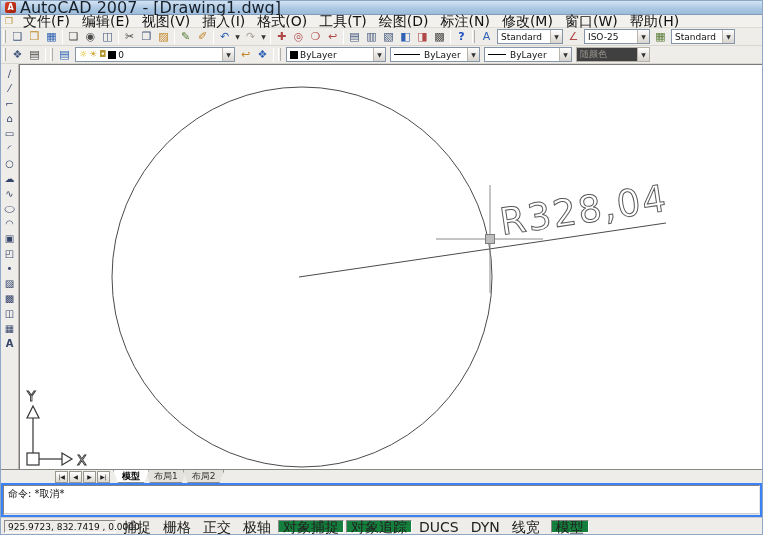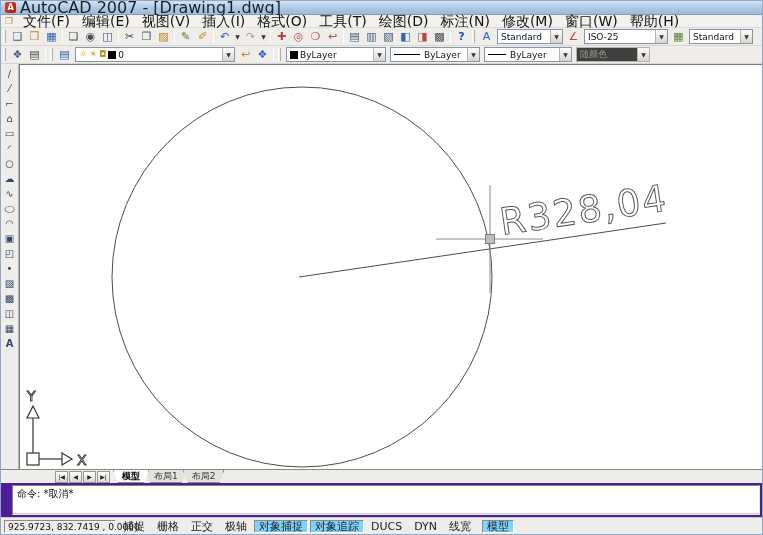--- a/index.html
+++ b/index.html
@@ -45,30 +45,30 @@
   .canvas { flex:1; background:#fff; border-top:1px solid #7a7a7a; border-left:1px solid #7a7a7a; position:relative; overflow:hidden; }
   .canvas svg { position:absolute; left:0; top:0; }
 
   
   .tabbar { height:14px; background:#eeede9; display:flex; align-items:flex-start; border-top:1px solid #868686; flex:0 0 auto; padding-left:54px; }
   .nav { width:13px; height:12px; margin-top:1px; border:1px solid #9a978f; background:linear-gradient(#fff,#dcd9d2); font-size:6px; line-height:10px; text-align:center; color:#222; margin-right:1px; }
   .tab { height:13px; padding:0 8px; font-size:9px; line-height:13px; background:#e4e2dc; border:1px solid #8f8c84; border-top:none; clip-path:polygon(0 0,100% 0,calc(100% - 5px) 100%,5px 100%); margin-left:-4px; color:#333; }
   .tab.active { background:#fff; font-weight:bold; z-index:2; position:relative; color:#000; }
 
   
-  .cmd { height:34px; background:#4c1d95; padding:2px 2px 2px 11px; flex:0 0 auto; }
+  .cmd { height:34px; background:#3b82f6; padding:2px 2px 2px 2px; flex:0 0 auto; }
   .cmd-box { height:100%; background:#fff; border:1px solid #828282; border-right-color:#e6e6e6; border-bottom-color:#e6e6e6; display:flex; flex-direction:column; }
   .cmd-line { flex:1; font-size:10px; padding:1px 4px; white-space:nowrap; }
   .cmd-line.hist { border-bottom:1px solid #cfcfcf; }
 
   
   .statusbar { height:17px; background:#eeede9; border-top:1px solid #cfccc5; display:flex; align-items:center; padding:0 3px; gap:2px; flex:0 0 auto; }
   .coords { width:112px; height:13px; font-size:9px; line-height:12px; padding:0 3px; border:1px solid; border-color:#8a8a8a #fff #fff #8a8a8a; background:#eeede9; white-space:nowrap; }
-  .sbtn { height:13px; font-size:11px; line-height:12px; padding:0 4px; color:#222; white-space:nowrap; border:1px solid transparent; }
-  .sbtn.on { border-color:#8a8a8a #fff #fff #8a8a8a; background:#7dd3fc; }
+  .sbtn { height:13px; font-size:14px; line-height:12px; padding:0 4px; color:#222; white-space:nowrap; border:1px solid transparent; }
+  .sbtn.on { border-color:#8a8a8a #fff #fff #8a8a8a; background:#15803d; }
   .sbtn.model { margin-left:4px; }
 </style>
 </head>
 <body>
 
 <div class="app">
 
   <div class="titlebar">
     <span class="app-logo">A</span>
     <span class="title-text">AutoCAD 2007 - [Drawing1.dwg]</span>
@@ -124,21 +124,21 @@
     <span class="tbtn c-dk">▩</span>
     <span class="sep"></span>
     <span class="tbtn help-glyph">?</span>
     <span class="handle"></span>
     <span class="tbtn c-bl">A</span>
     <div class="combo" style="width:66px">
       <span class="val">Standard</span>
       <span class="arr">▼</span>
     </div>
     <span class="tbtn c-red">∠</span>
-    <div class="combo" style="width:84px">
+    <div class="combo" style="width:66px">
       <span class="val">ISO-25</span>
       <span class="arr">▼</span>
     </div>
     <span class="tbtn c-grn">▦</span>
     <div class="combo" style="width:64px">
       <span class="val">Standard</span>
       <span class="arr">▼</span>
     </div>
   </div>
 

